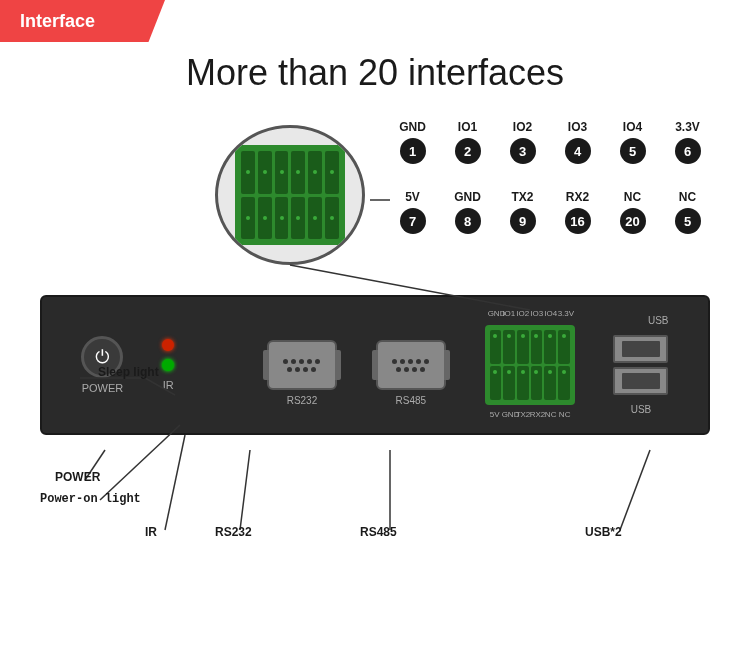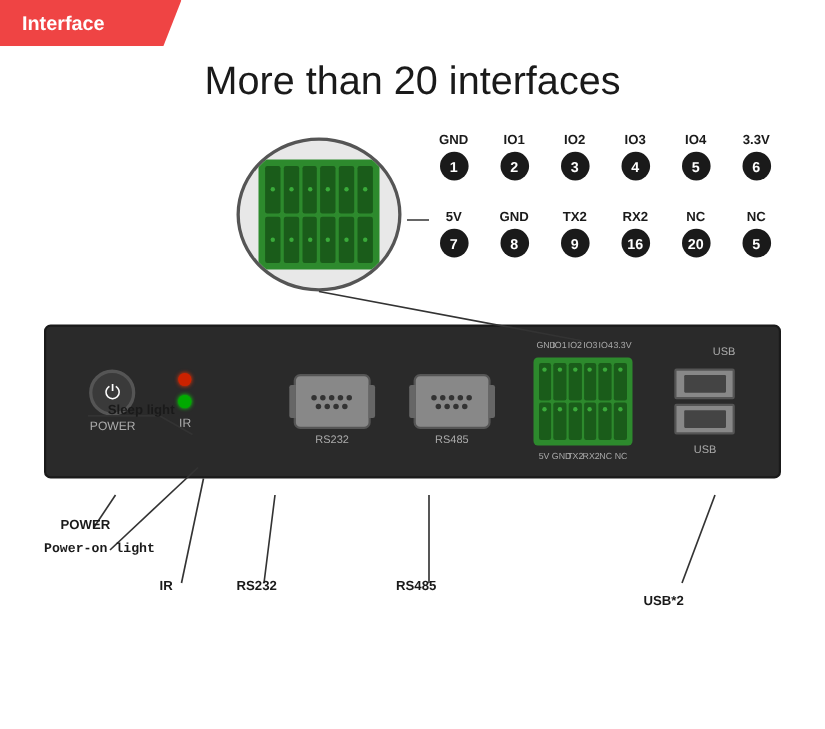--- a/index.html
+++ b/index.html
@@ -524,15 +524,15 @@
 
     <line x1="290" y1="155" x2="530" y2="200" stroke="#333" stroke-width="1.5"></line>
   </svg>
 
   <div class="annotation" style="top:255px;left:50px;margin-left:48px;">Sleep light</div>
   <div class="annotation" style="top:360px;left:55px;">POWER</div>
   <div class="annotation" style="top:382px;left:40px;font-family:Liberation Mono, monospace;">Power-on light</div>
   <div class="annotation" style="top:415px;left:145px;">IR</div>
   <div class="annotation" style="top:415px;left:215px;">RS232</div>
   <div class="annotation" style="top:415px;left:360px;">RS485</div>
-  <div class="annotation" style="top:415px;left:585px;margin-top:14px;">USB*2</div>
+  <div class="annotation" style="top:415px;left:585px;">USB*2</div>
 
 </div>
 
 </body></html>

